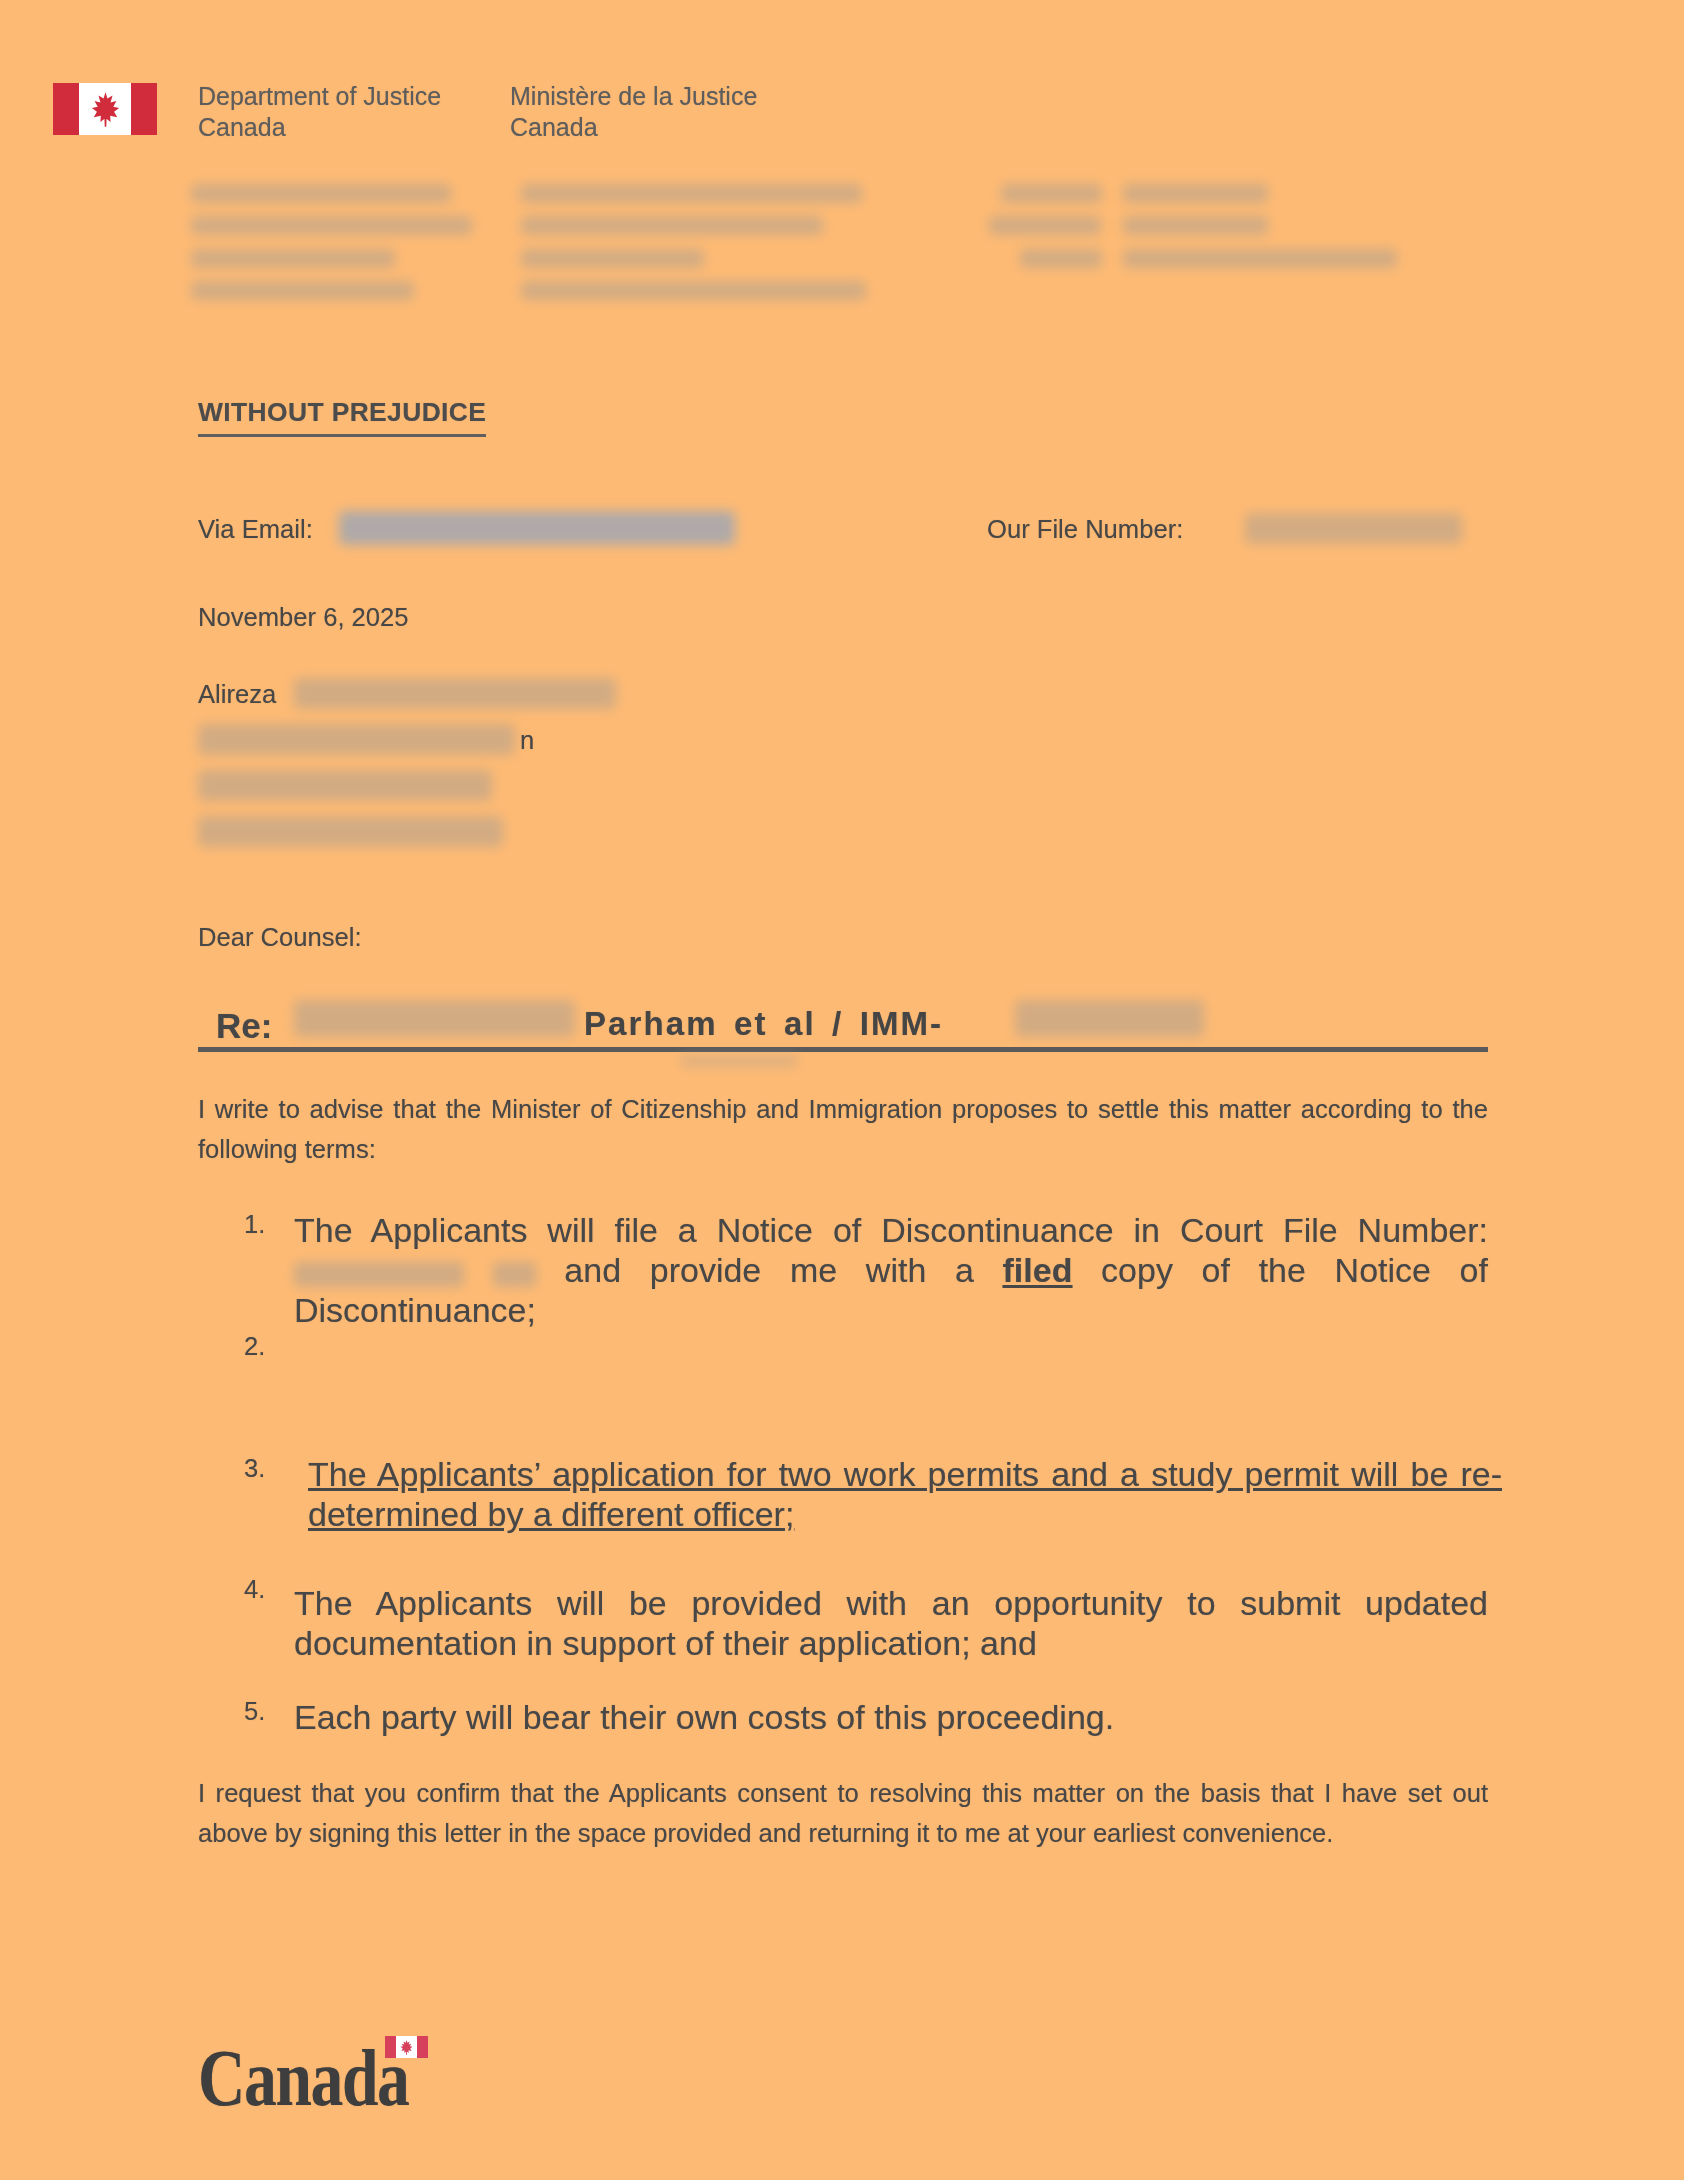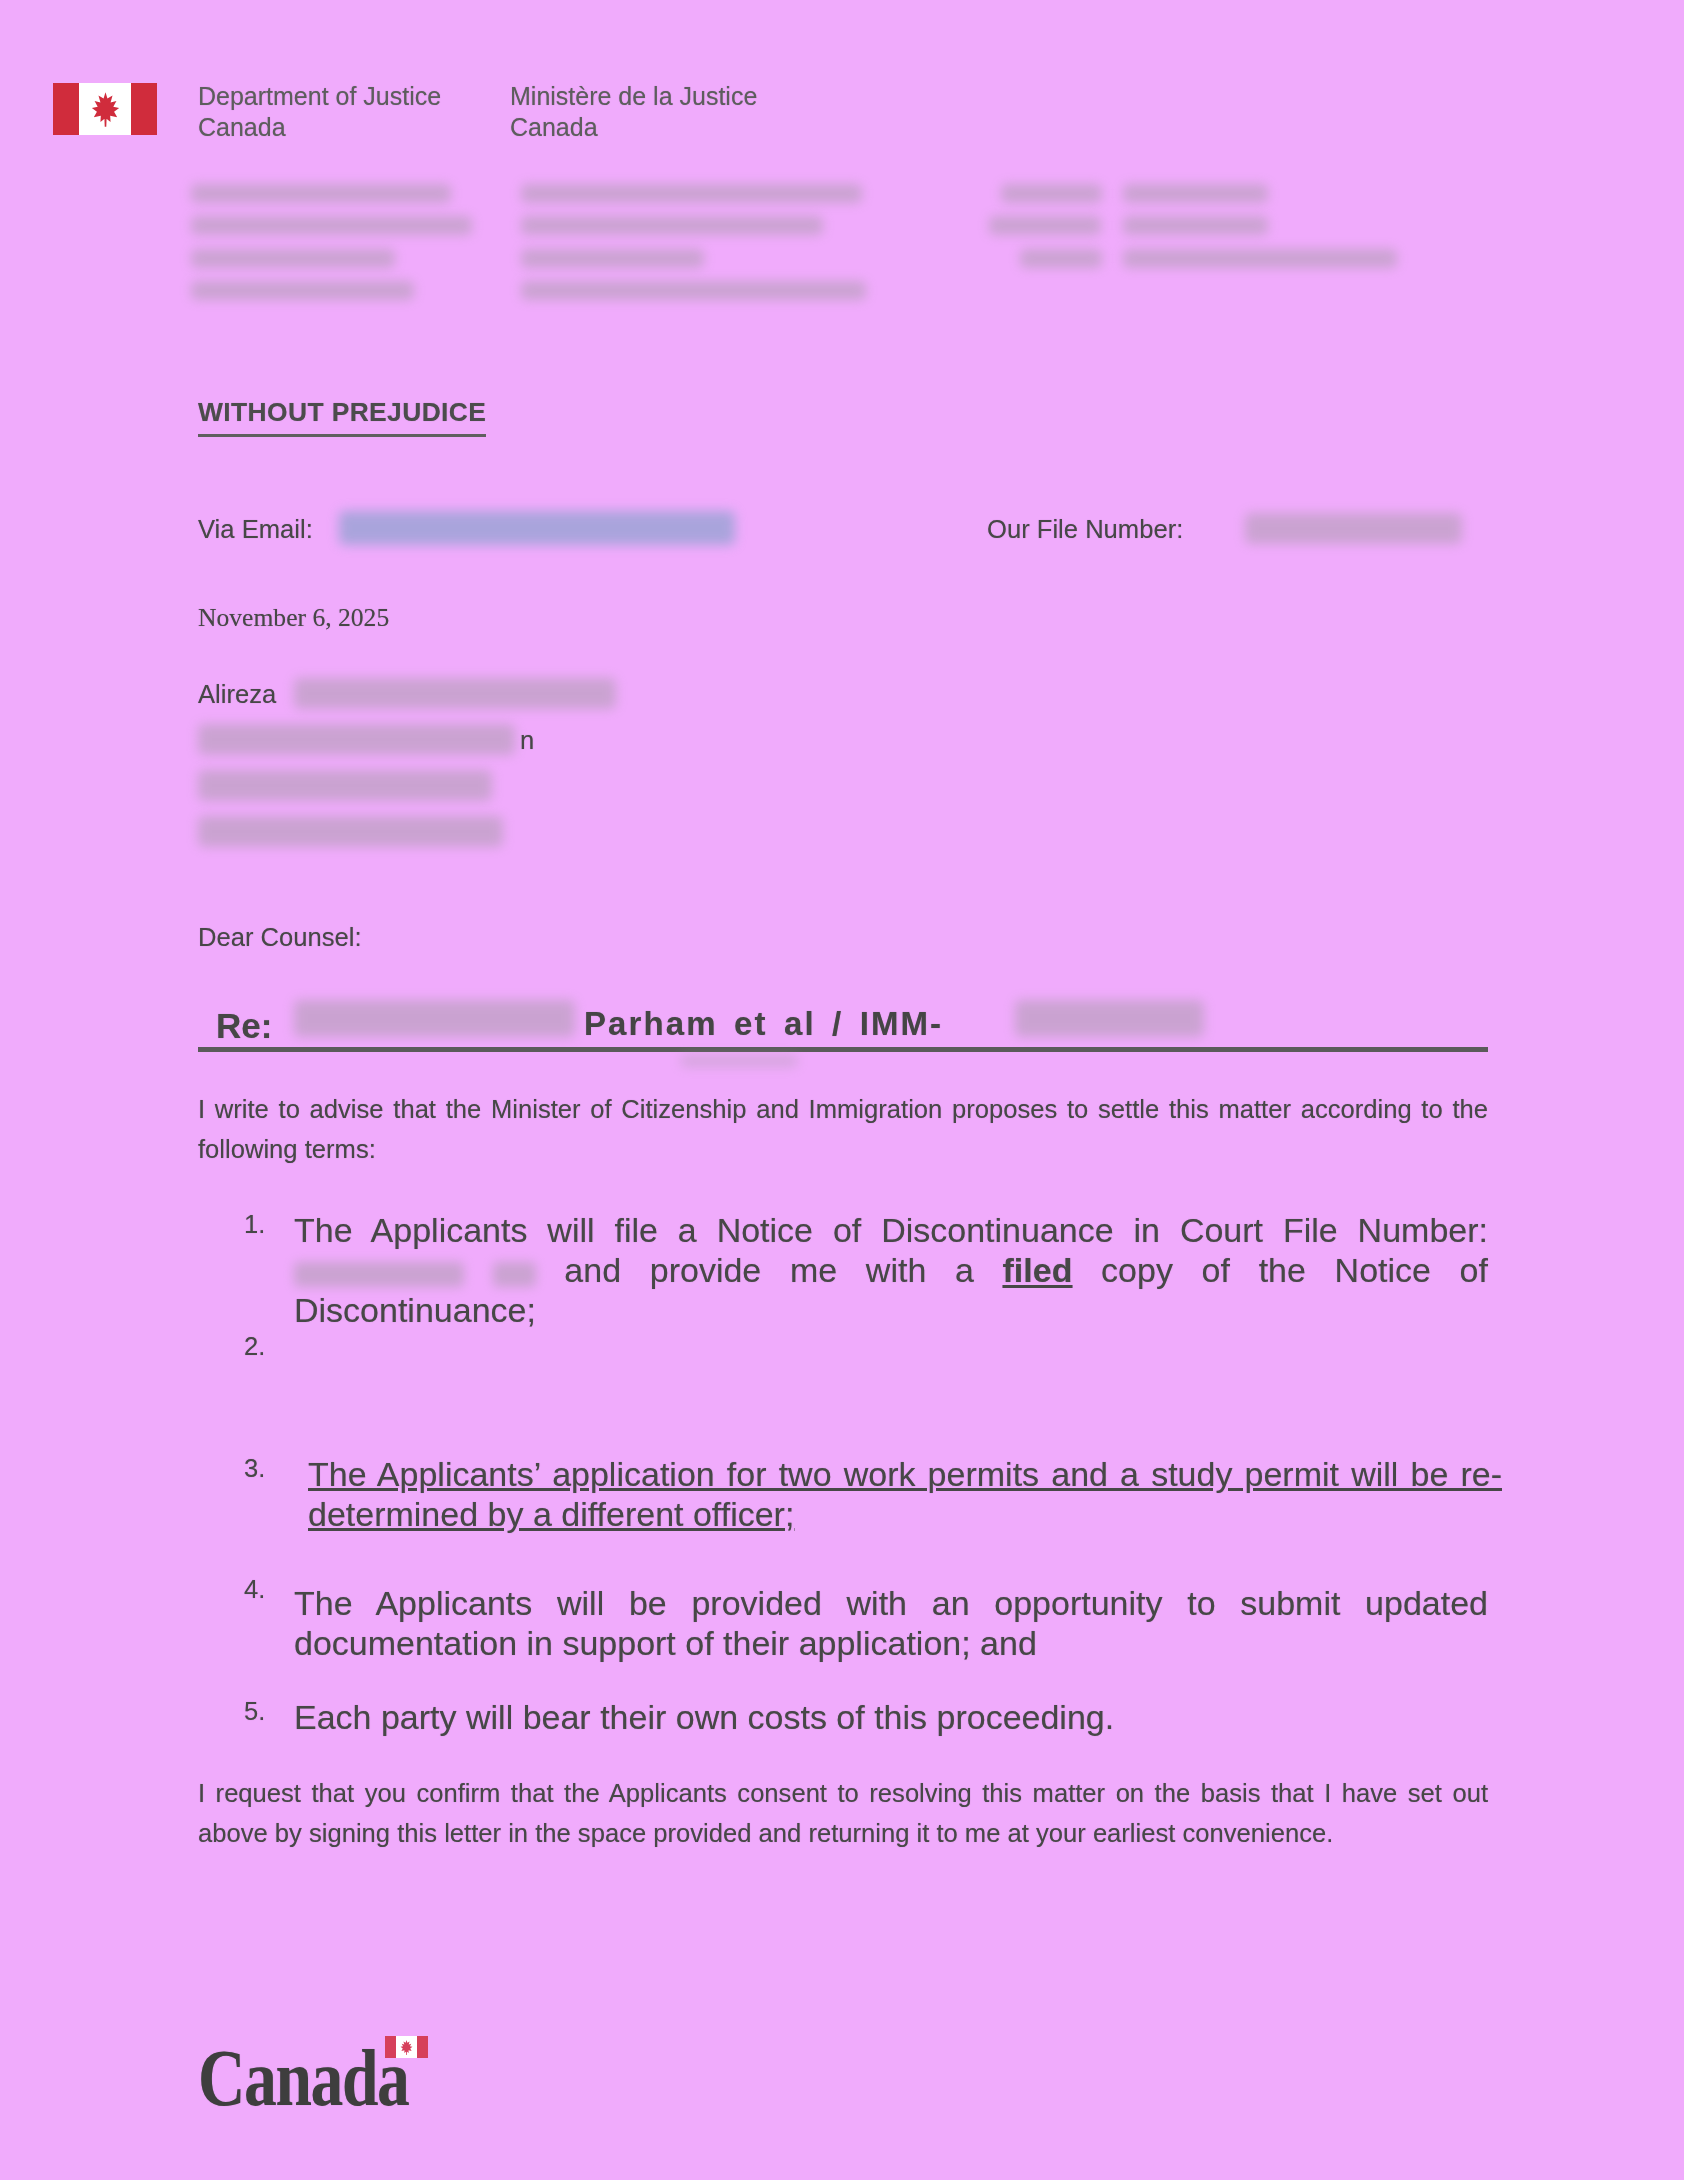--- a/index.html
+++ b/index.html
@@ -1,17 +1,17 @@
 <!DOCTYPE html>
 <html style="font-size:13.6px"><head>
 <meta charset="utf-8">
 <style>
   html,body { margin:0; padding:0; background:#e8e8e8; }
   .page {
-    position:relative; width:1685px; height:2181px; background:#f0abfc;
+    position:relative; width:1685px; height:2181px; background:#fdba74;
     font-family:"Liberation Sans","DejaVu Sans",sans-serif; color:#474747;
     overflow:hidden; margin:0 auto;
     text-shadow:0 0 0.9px rgba(70,70,70,.45);
   }
   .abs { position:absolute; }
 
   
   .dept { font-size:25px; line-height:31px; color:#5d5d5d; }
 
   
@@ -94,21 +94,21 @@
   <div class="abs" style="left:198px; top:397px;">
     <span class="h-notice">WITHOUT PREJUDICE</span>
   </div>
 
   <div class="abs label" style="left:198px; top:515px;">Via Email:</div>
   <div class="redact blue" style="left:339px; top:511px; width:396px; height:34px"></div>
 
   <div class="abs label" style="left:987px; top:515px;">Our File Number:</div>
   <div class="redact" style="left:1245px; top:513px; width:217px; height:31px"></div>
 
-  <div class="abs label" style="left:198px; top:603px;font-family:Liberation Serif, serif;">November 6, 2025</div>
+  <div class="abs label" style="left:198px; top:603px;">November 6, 2025</div>
 
   <div class="abs label" style="left:198px; top:680px;">Alireza</div>
   <div class="redact" style="left:294px; top:678px; width:322px; height:31px"></div>
   <div class="redact" style="left:198px; top:724px; width:317px; height:31px"></div>
   <div class="abs label" style="left:520px; top:726px;">n</div>
   <div class="redact" style="left:198px; top:770px; width:294px; height:31px"></div>
   <div class="redact" style="left:198px; top:816px; width:305px; height:31px"></div>
 
   <div class="abs label" style="left:198px; top:923px;">Dear Counsel:</div>
 

